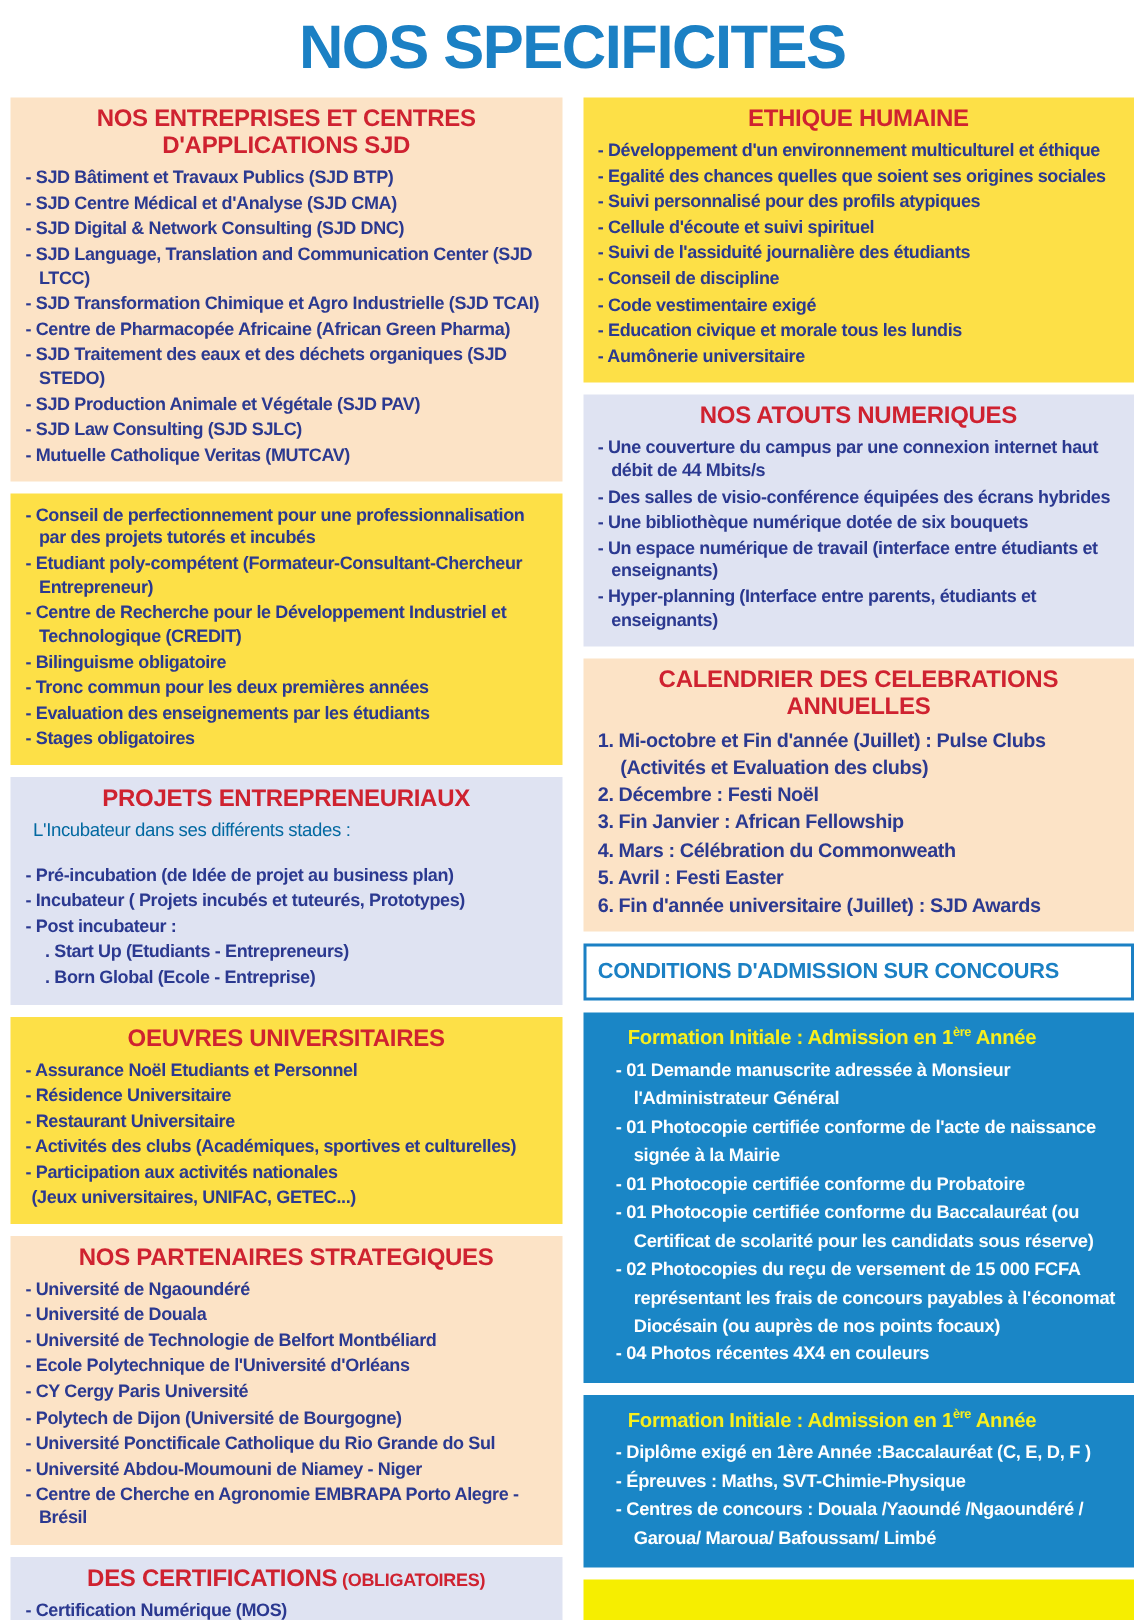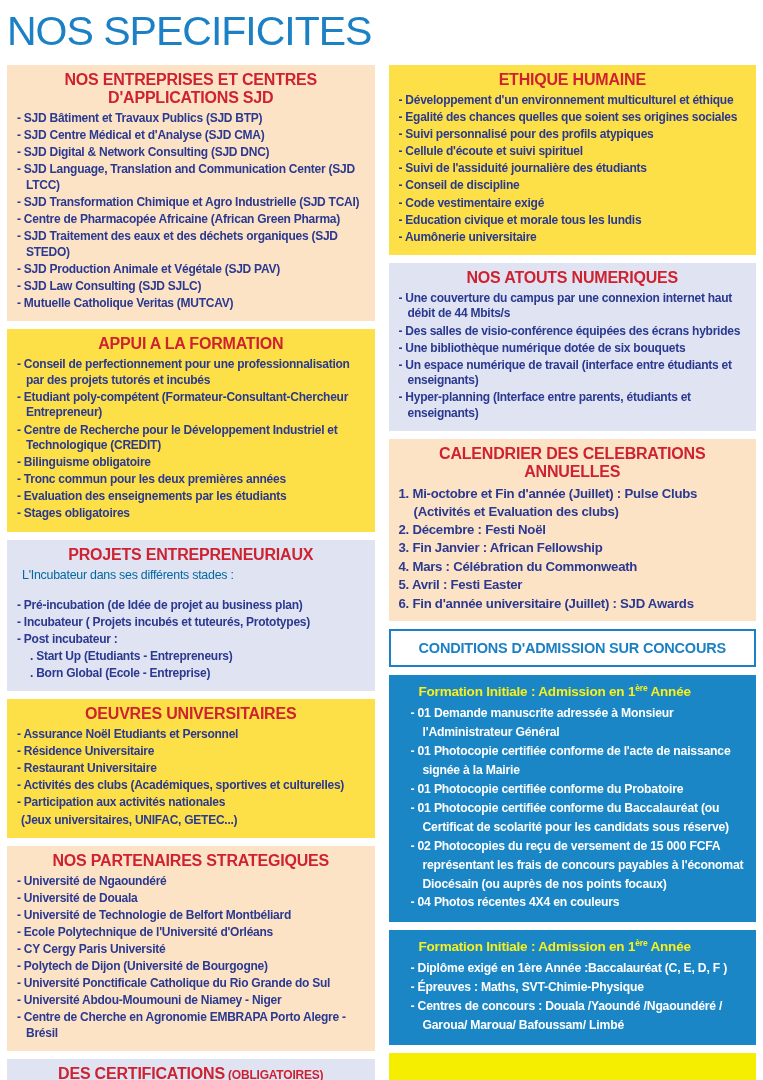--- a/index.html
+++ b/index.html
@@ -1,36 +1,36 @@
 <!DOCTYPE html>
 <html><head>
 <meta charset="utf-8">
 <style>
   html,body{margin:0;padding:0;background:#ffffff;}
   body{width:763px;font-family:"Liberation Sans",sans-serif;-webkit-font-smoothing:antialiased;}
   .page{padding:4px 7px 6px 7px;}
-  .main-title{text-align:left;color:#1b80c4;font-size:41px;font-weight:400;letter-spacing:-1px;margin:4px 0 10px 0;}
+  .main-title{text-align:center;color:#1b80c4;font-size:41px;font-weight:700;letter-spacing:-1px;margin:4px 0 10px 0;}
   .columns{display:flex;gap:14px;align-items:flex-start;}
   .col{flex:1;display:flex;flex-direction:column;gap:8px;min-width:0;}
   .box{padding:5px 10px 8px 10px;}
   .bg-peach{background:#fce3c6;}
   .bg-cream{background:#fde047;}
   .bg-lav{background:#dfe3f2;}
   .box h2{color:#cf2230;text-align:center;font-size:16px;font-weight:800;letter-spacing:-0.2px;margin:1px 0 4px 0;}
   .box h2 .h2-suffix{font-size:12px;}
   .box ul{list-style:none;margin:0;padding:0;color:#2b3990;font-weight:700;font-size:12px;line-height:1.3;letter-spacing:-0.25px;}
   .box li{padding-left:9px;text-indent:-9px;margin:1.5px 0;}
   .box li.sub{padding-left:20px;text-indent:-7px;}
   .box li.cont{padding-left:4px;text-indent:0;}
   .box .intro{color:#0369a1;font-weight:400;font-size:12.4px;letter-spacing:-0.25px;padding-left:5px;margin:0 0 16px 0;}
   
   .calendar ul{font-size:13.2px;line-height:1.32;}
   .calendar li{padding-left:15px;text-indent:-15px;margin:1px 0;}
   
-  .conditions{background:#ffffff;border:2.5px solid #1b80c4;text-align:center;padding:7px 8px;color:#1b80c4;font-weight:800;font-size:14.5px;line-height:1.4;letter-spacing:-0.2px;}
+  .conditions{background:#ffffff;border:2.5px solid #1b80c4;padding:7px 8px;color:#1b80c4;font-weight:800;font-size:14.5px;line-height:1.4;letter-spacing:-0.2px;}
   
   .admission{background:#1a86c6;color:#ffffff;padding:9px 12px 10px 12px;}
   .adm-header{color:#f8ef1d;font-weight:800;font-size:13.5px;letter-spacing:-0.2px;margin:0 0 5px 18px;}
   .adm-header sup{font-size:8.5px;}
   .admission ul{list-style:none;margin:0;padding:0;font-weight:700;font-size:12.2px;line-height:1.55;letter-spacing:-0.2px;color:#ffffff;}
   .admission li{padding-left:22px;text-indent:-12px;margin:0;}
   
   .footer{background:#f6ee00;position:relative;padding:8px 8px 10px 102px;text-align:center;min-height:92px;}
   sup{line-height:0;}
 </style>
@@ -54,21 +54,20 @@
             <li>- SJD Transformation Chimique et Agro Industrielle (SJD TCAI)</li>
             <li>- Centre de Pharmacopée Africaine (African Green Pharma)</li>
             <li>- SJD Traitement des eaux et des déchets organiques (SJD STEDO)</li>
             <li>- SJD Production Animale et Végétale (SJD PAV)</li>
             <li>- SJD Law Consulting (SJD SJLC)</li>
             <li>- Mutuelle Catholique Veritas (MUTCAV)</li>
           </ul>
       </section>
 
       <section class="box bg-cream">
-        <h2>APPUI A LA FORMATION</h2>
         <ul>
             <li>- Conseil de perfectionnement pour une professionnalisation par des projets tutorés et incubés</li>
             <li><span>- Etudiant poly-compétent </span><b>(Formateur-Consultant-Chercheur Entrepreneur)</b></li>
             <li><span>- Centre de Recherche pour le Développement Industriel et Technologique </span><b>(CREDIT)</b></li>
             <li>- Bilinguisme obligatoire</li>
             <li>- Tronc commun pour les deux premières années</li>
             <li>- Evaluation des enseignements par les étudiants</li>
             <li>- Stages obligatoires</li>
           </ul>
       </section>

